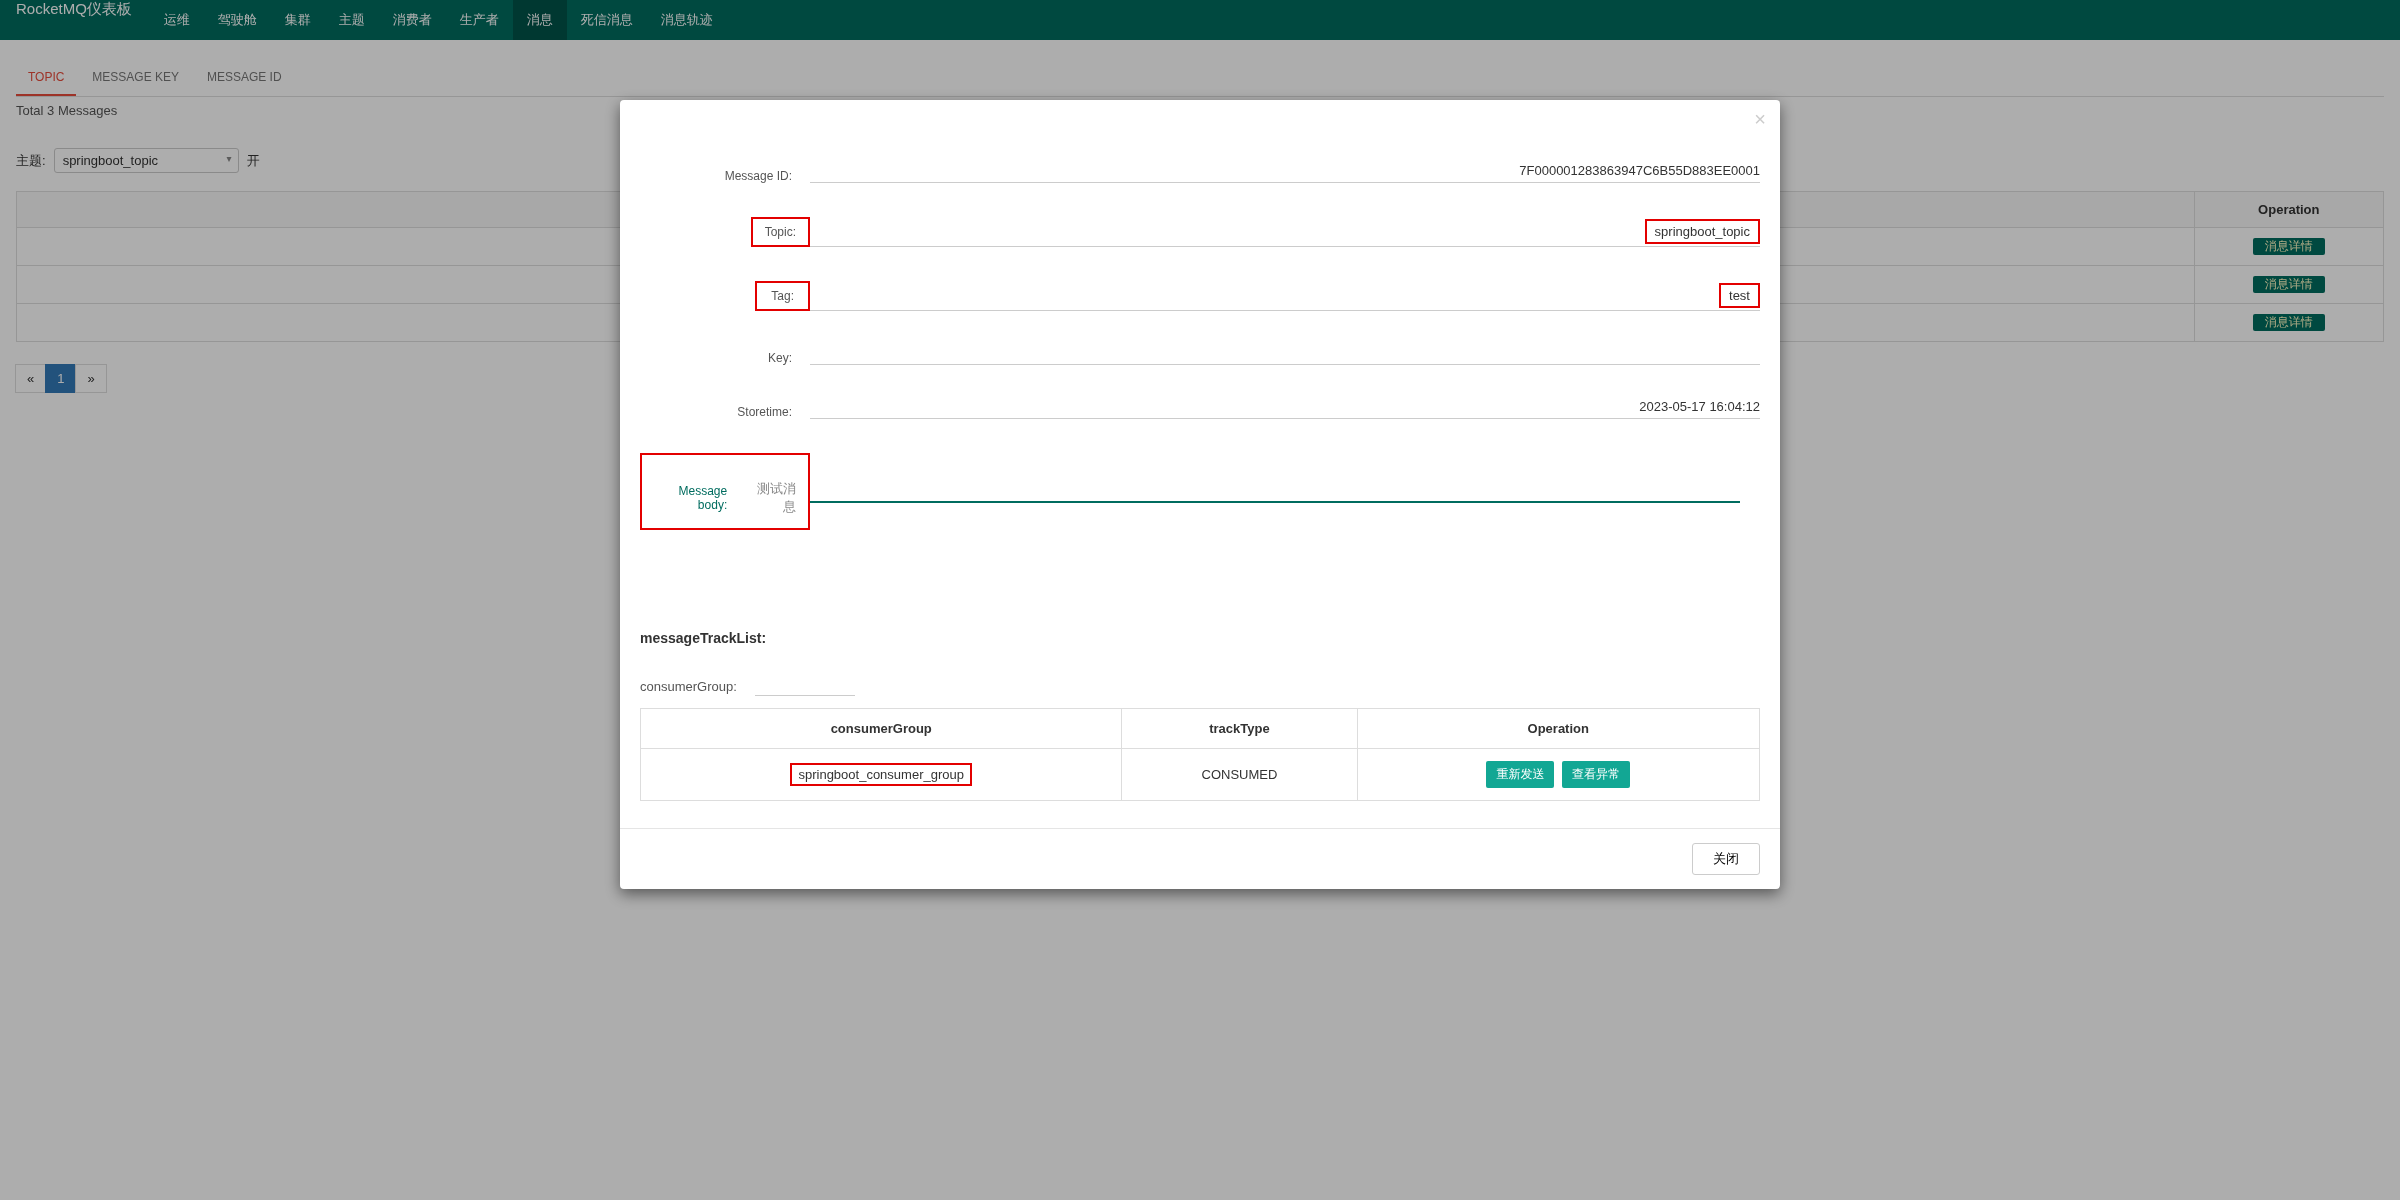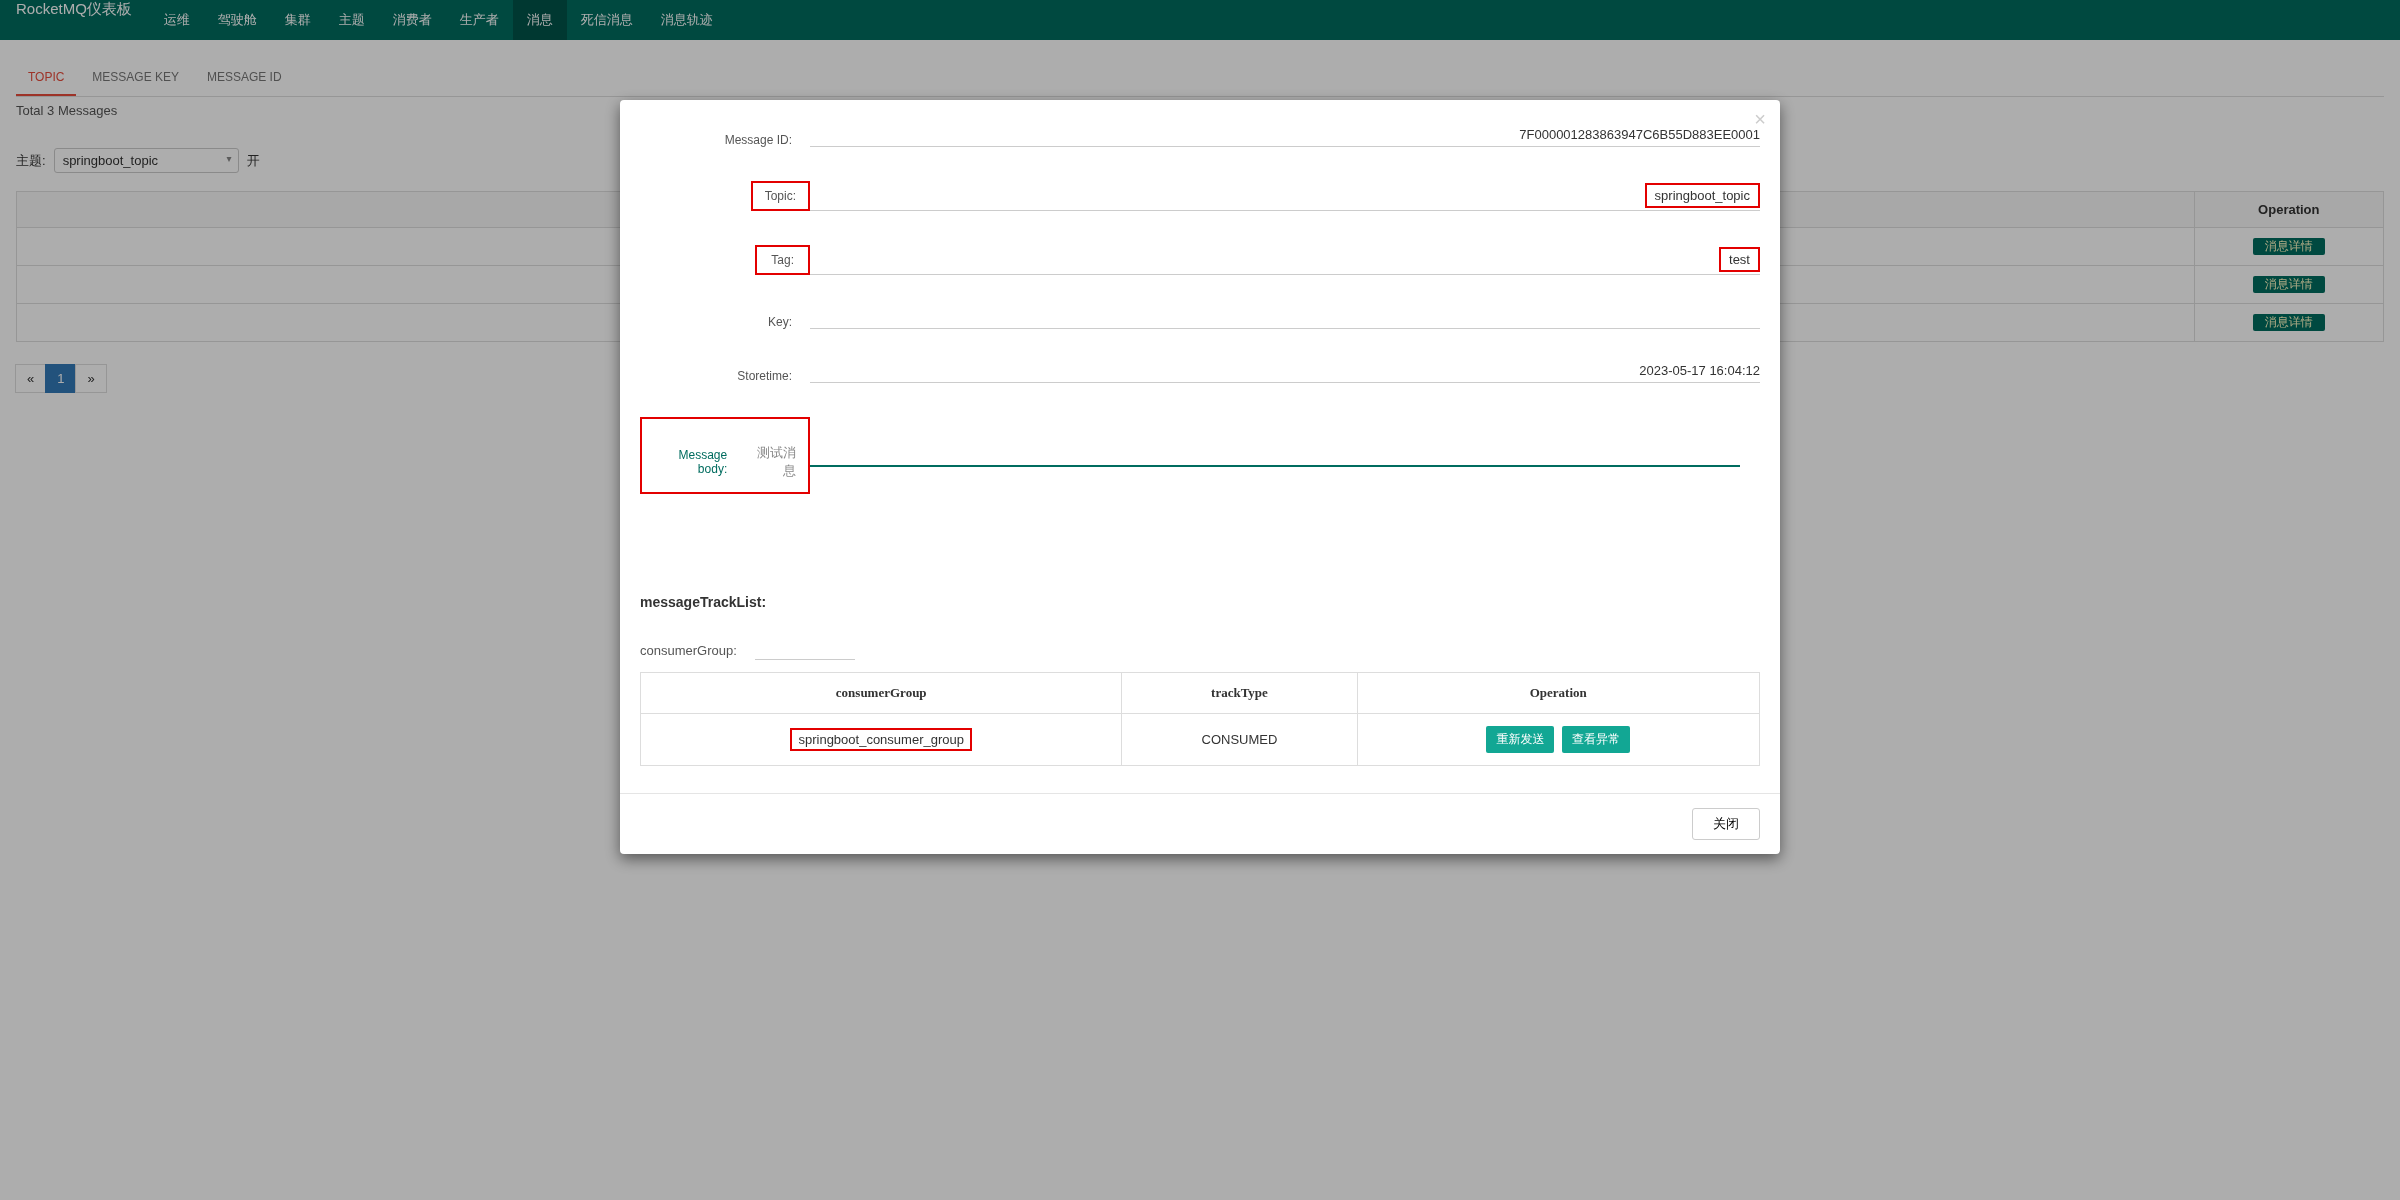--- a/index.html
+++ b/index.html
@@ -34,42 +34,42 @@
     
     
     .pagination { margin-top: 22px; display: flex; }
     .page-btn { border: 1px solid #ddd; padding: 6px 11px; font-size: 13px; background: #fff; cursor: pointer; margin-left: -1px; }
     .page-btn.active { background: #337ab7; color: #fff; border-color: #337ab7; }
     
     
     .overlay { position: fixed; inset: 0; background: rgba(0,0,0,0.32); display: flex; align-items: flex-start; justify-content: center; }
     .modal { background: #fff; margin-top: 100px; width: 1160px; border-radius: 4px; box-shadow: 0 5px 15px rgba(0,0,0,.5); position: relative; }
     .modal-close { position: absolute; top: 8px; right: 14px; font-size: 20px; color: #ccc; cursor: pointer; }
-    .modal-body { padding: 27px 20px; }
+    .modal-body { padding: 27px 20px; margin-top: 36px; }
     
     .field-row { display: flex; align-items: flex-end; margin-bottom: 34px; }
     .field-label { width: 170px; text-align: right; font-size: 12px; color: #555; padding-right: 18px; }
     .field-value-wrap { flex: 1; border-bottom: 1px solid #ccc; text-align: right; padding-bottom: 2px; min-height: 20px; font-size: 13px; }
     
     .redbox { border: 2px solid #e30000; padding: 3px 8px; display: inline-block; }
     .label-redbox { border: 2px solid #e30000; padding: 6px 10px; display: inline-block; text-align: center; }
     
     .msg-body-label { color: #006c5f; font-size: 12px; }
     .msg-body-box { border: 2px solid #e30000; padding: 25px 12px 12px 12px; display: flex; align-items: center; gap: 22px; width: 170px; }
     .body-input { border: none; border-bottom: 2px solid #006c5f; width: 930px; padding: 4px 0 4px 4px; font-size: 13px; color: #888; outline: none; }
     .body-input-row .field-value-wrap { border-bottom: none; text-align: left; }
     
     .track-section { margin-top: 10px; }
     .track-title { font-weight: bold; font-size: 14px; margin-bottom: 30px; }
     .cg-filter { font-size: 13px; color: #555; margin-bottom: 12px; display: flex; align-items: center; gap: 18px; }
     .cg-input { border: none; border-bottom: 1px solid #ccc; width: 100px; padding: 2px; font-size: 13px; outline: none; }
     
     .track-table { width: 100%; border: 1px solid #ddd; border-collapse: collapse; }
     .track-table th, .track-table td { border: 1px solid #ddd; padding: 12px; text-align: center; font-size: 13px; }
-    .track-table th { font-weight: bold; font-family: Liberation Serif, serif; }
+    .track-table th { font-weight: bold; }
     .btn-op { background: #12a794; color: #fff; border: none; padding: 5px 10px; font-size: 12px; border-radius: 2px; cursor: pointer; margin: 0 2px; }
     
     .modal-footer { border-top: 1px solid #e5e5e5; padding: 14px 20px; text-align: right; }
     .btn-close { background: #fff; border: 1px solid #ccc; padding: 6px 20px; font-size: 13px; border-radius: 3px; cursor: pointer; }
     
     .tr-redbox { border: 2px solid #e30000; padding: 2px 6px; display: inline-block; }
   </style>
 </head>
 <body>
 

